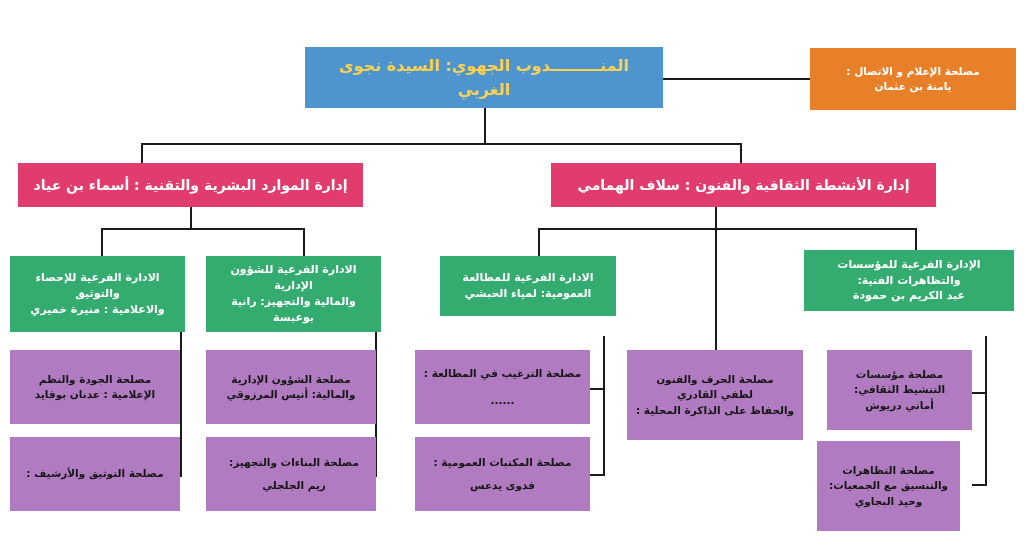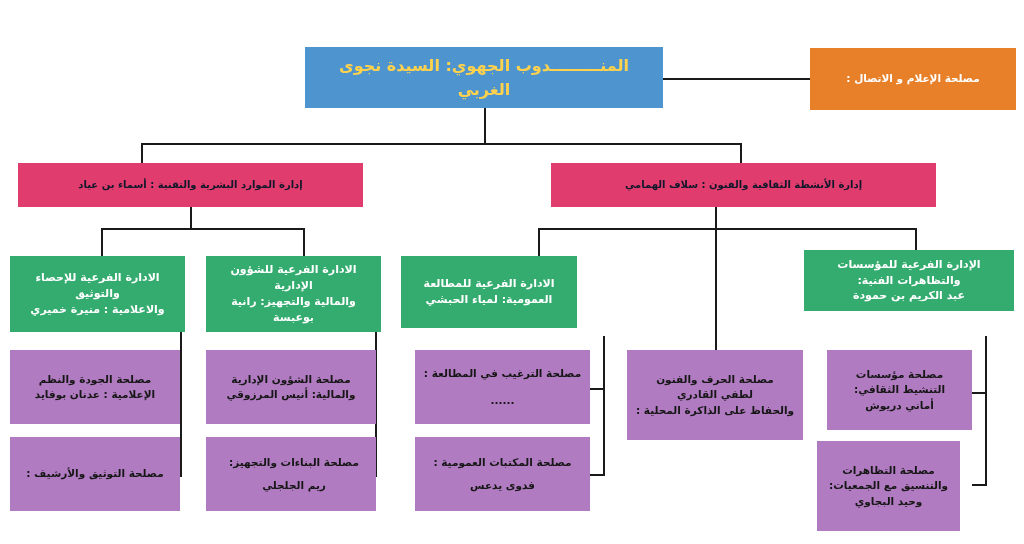--- a/index.html
+++ b/index.html
@@ -41,22 +41,22 @@
     font-size: 16px;
     letter-spacing: 0.2px;
   }
   .n-media {
     background: #E8802A;
     color: #ffffff;
     font-size: 10.5px;
   }
   .n-dir {
     background: #E13C6E;
-    color: #0f172a;
-    font-size: 10px;
+    color: #ffffff;
+    font-size: 14px;
   }
   .n-sub {
     background: #34AC6F;
     color: #ffffff;
     font-size: 11px;
   }
   .n-serv {
     background: #B07BC0;
     color: #161616;
     font-size: 10.5px;
@@ -111,41 +111,42 @@
   <div class="conn v" style="left:985px; top:336px; height:150px;"></div>
   <div class="conn h" style="left:972px; top:392px; width:15px;"></div>
   <div class="conn h" style="left:972px; top:484px; width:15px;"></div>
 
   <div class="node n-head" style="left:305px; top:47px; width:358px; height:61px;">
     <span class="line">المنـــــــــدوب الجهوي: السيدة نجوى الغربي</span>
   </div>
 
   <div class="node n-media" style="left:810px; top:48px; width:206px; height:62px;">
     <span class="line">مصلحة الإعلام و الاتصال :</span>
+    <span class="line">يامنة بن عثمان</span>
   </div>
 
   <div class="node n-dir" style="left:18px; top:163px; width:345px; height:44px;">
     <span class="line">إدارة الموارد البشرية والتقنية : أسماء بن عياد</span>
   </div>
 
   <div class="node n-dir" style="left:551px; top:163px; width:385px; height:44px;align-items:center;">
     <span class="line">إدارة الأنشطة الثقافية والفنون  : سلاف الهمامي</span>
   </div>
 
   <div class="node n-sub" style="left:206px; top:256px; width:175px; height:76px;">
     <span class="line">الادارة الفرعية للشؤون الإدارية</span>
     <span class="line">والمالية والتجهيز: رانية بوعبسة</span>
   </div>
 
   <div class="node n-sub" style="left:10px; top:256px; width:175px; height:76px;">
     <span class="line">الادارة الفرعية للإحصاء والتوثيق</span>
     <span class="line">والاعلامية : منيرة خميري</span>
   </div>
 
-  <div class="node n-sub" style="left:401px; top:256px; width:176px; height:72px;">
+  <div class="node n-sub" style="left:440px; top:256px; width:176px; height:60px;">
     <span class="line">الادارة الفرعية للمطالعة</span>
     <span class="line">العمومية: لمياء الحبشي</span>
   </div>
 
   <div class="node n-sub" style="left:804px; top:250px; width:210px; height:61px;">
     <span class="line">الإدارة الفرعية للمؤسسات</span>
     <span class="line">والتظاهرات الفنية:</span>
     <span class="line">عبد الكريم بن حمودة</span>
   </div>
 

